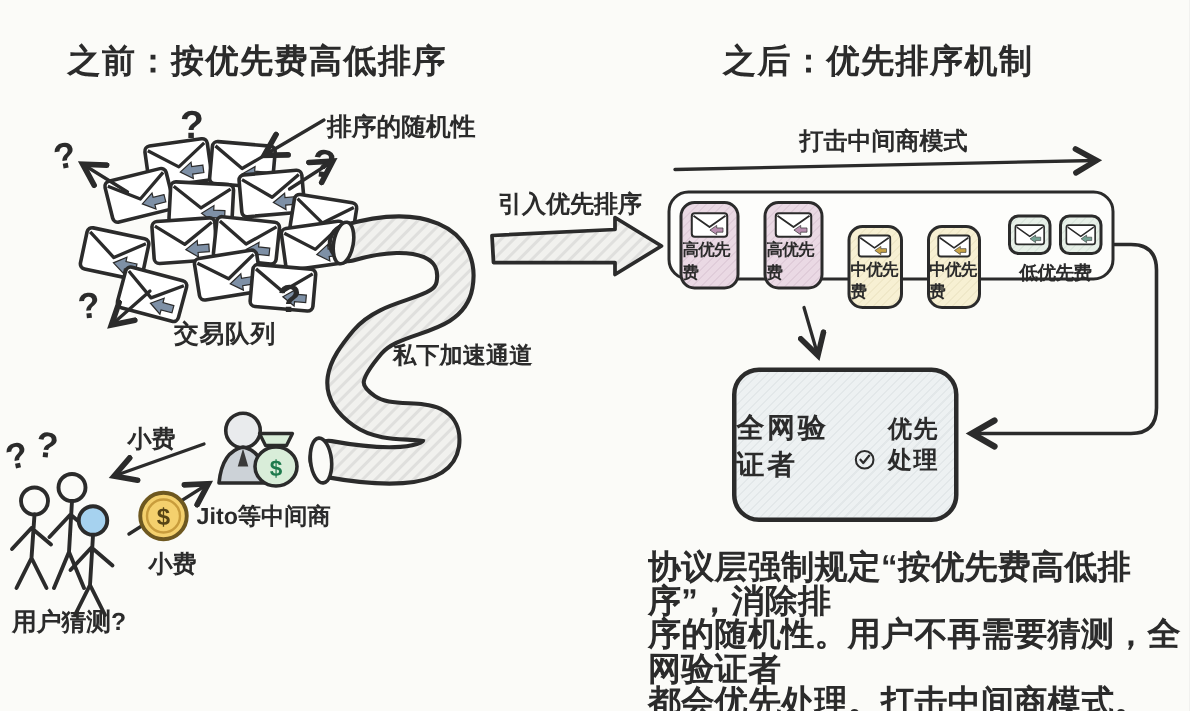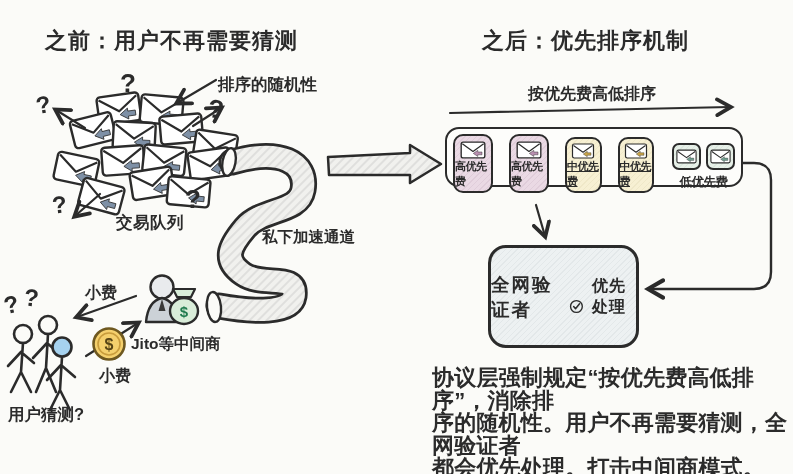--- a/index.html
+++ b/index.html
@@ -24,24 +24,23 @@
   .fee-box{
     box-sizing:border-box;border:2.5px solid #2b2b2b;border-radius:10px;
     display:flex;flex-direction:column;align-items:center;
   }
   .fee-box.high{
     width:55px;height:59px;
     background:#ead9e4;
     background-image:repeating-linear-gradient(135deg,transparent 0 3px,rgba(90,40,80,0.07) 3px 4px);
   }
   .fee-box.mid{
-    width:51px;height:56px;margin-top:3px;
+    width:51px;height:56px;margin-top:16px;
     background:#f7f0d3;
     background-image:repeating-linear-gradient(135deg,transparent 0 3px,rgba(120,100,20,0.06) 3px 4px);
-    text-decoration:underline;
   }
   .fee-box .env-svg{width:36px;height:25px;margin-top:5px;}
   .fee-box.mid .env-svg{width:32px;height:22px;margin-top:4px;}
   .fee-label{font-size:11px;font-weight:700;margin-top:auto;margin-bottom:2px;letter-spacing:-0.5px;}
   .low-group{display:flex;flex-direction:column;align-items:center;margin-top:9px;margin-left:2px;}
   .low-pair{display:flex;gap:5px;}
   .low-box{
     box-sizing:border-box;width:29px;height:27px;border:2px solid #2b2b2b;border-radius:7px;
     background:#e7f0e8;
     background-image:repeating-linear-gradient(135deg,transparent 0 3px,rgba(30,90,60,0.06) 3px 4px);
@@ -149,27 +148,28 @@
 
     <path d="M328 157 L410 153 L410 145 L441 164 L410 183 L410 175 L329 175 Z" fill="url(#pg)" stroke="#2b2b2b" stroke-width="2.5" stroke-linejoin="round"></path>
 
     <path d="M450 113 L730 107" stroke="#2b2b2b" stroke-width="2.2" fill="none" stroke-linecap="round" marker-end="url(#ah)"></path>
 
     <path d="M536 205 L545 236" stroke="#2b2b2b" stroke-width="2.2" fill="none" stroke-linecap="round" marker-end="url(#ah)"></path>
 
     <path d="M743 163 H754 Q771 163 771 180 V272 Q771 289 754 289 H649" stroke="#2b2b2b" stroke-width="2.4" fill="none" stroke-linecap="round" marker-end="url(#ah)"></path>
   </svg>
 
-  <div class="label title" style="left:45px;top:26px;">之前：用户不再需要猜测</div>
+  <div class="label title" style="left:45px;top:26px;">之前：按优先费高低排序</div>
   <div class="label title" style="left:482px;top:26px;">之后：优先排序机制</div>
 
   <div class="label" style="left:218px;top:74px;font-size:16.5px;">排序的随机性</div>
   <div class="label" style="left:116px;top:212px;font-size:16.5px;letter-spacing:0.5px;">交易队列</div>
   <div class="label" style="left:262px;top:227px;font-size:15.5px;">私下加速通道</div>
-  <div class="label" style="left:528px;top:84px;width:122px;text-align:center;font-size:16px;">按优先费高低排序</div>
+  <div class="label" style="left:330px;top:126px;width:100px;text-align:center;font-size:16px;">引入优先排序</div>
+  <div class="label" style="left:528px;top:84px;width:122px;text-align:center;font-size:16px;">打击中间商模式</div>
 
   <div class="label" style="left:85px;top:283px;font-size:16px;">小费</div>
   <div class="label" style="left:99px;top:366px;font-size:16px;">小费</div>
   <div class="label" style="left:131px;top:334px;font-size:15.5px;">Jito等中间商</div>
   <div class="label" style="left:8px;top:404px;font-size:16.5px;">用户猜测?</div>
 
   <span class="qmark" style="left:120px;top:70px;font-size:26px;">?</span>
   <span class="qmark" style="left:36px;top:93px;font-size:24px;transform:rotate(-10deg);">?</span>
   <span class="qmark" style="left:208px;top:96px;font-size:26px;transform:rotate(8deg);">?</span>
   <span class="qmark" style="left:52px;top:193px;font-size:24px;transform:rotate(-6deg);">?</span>

